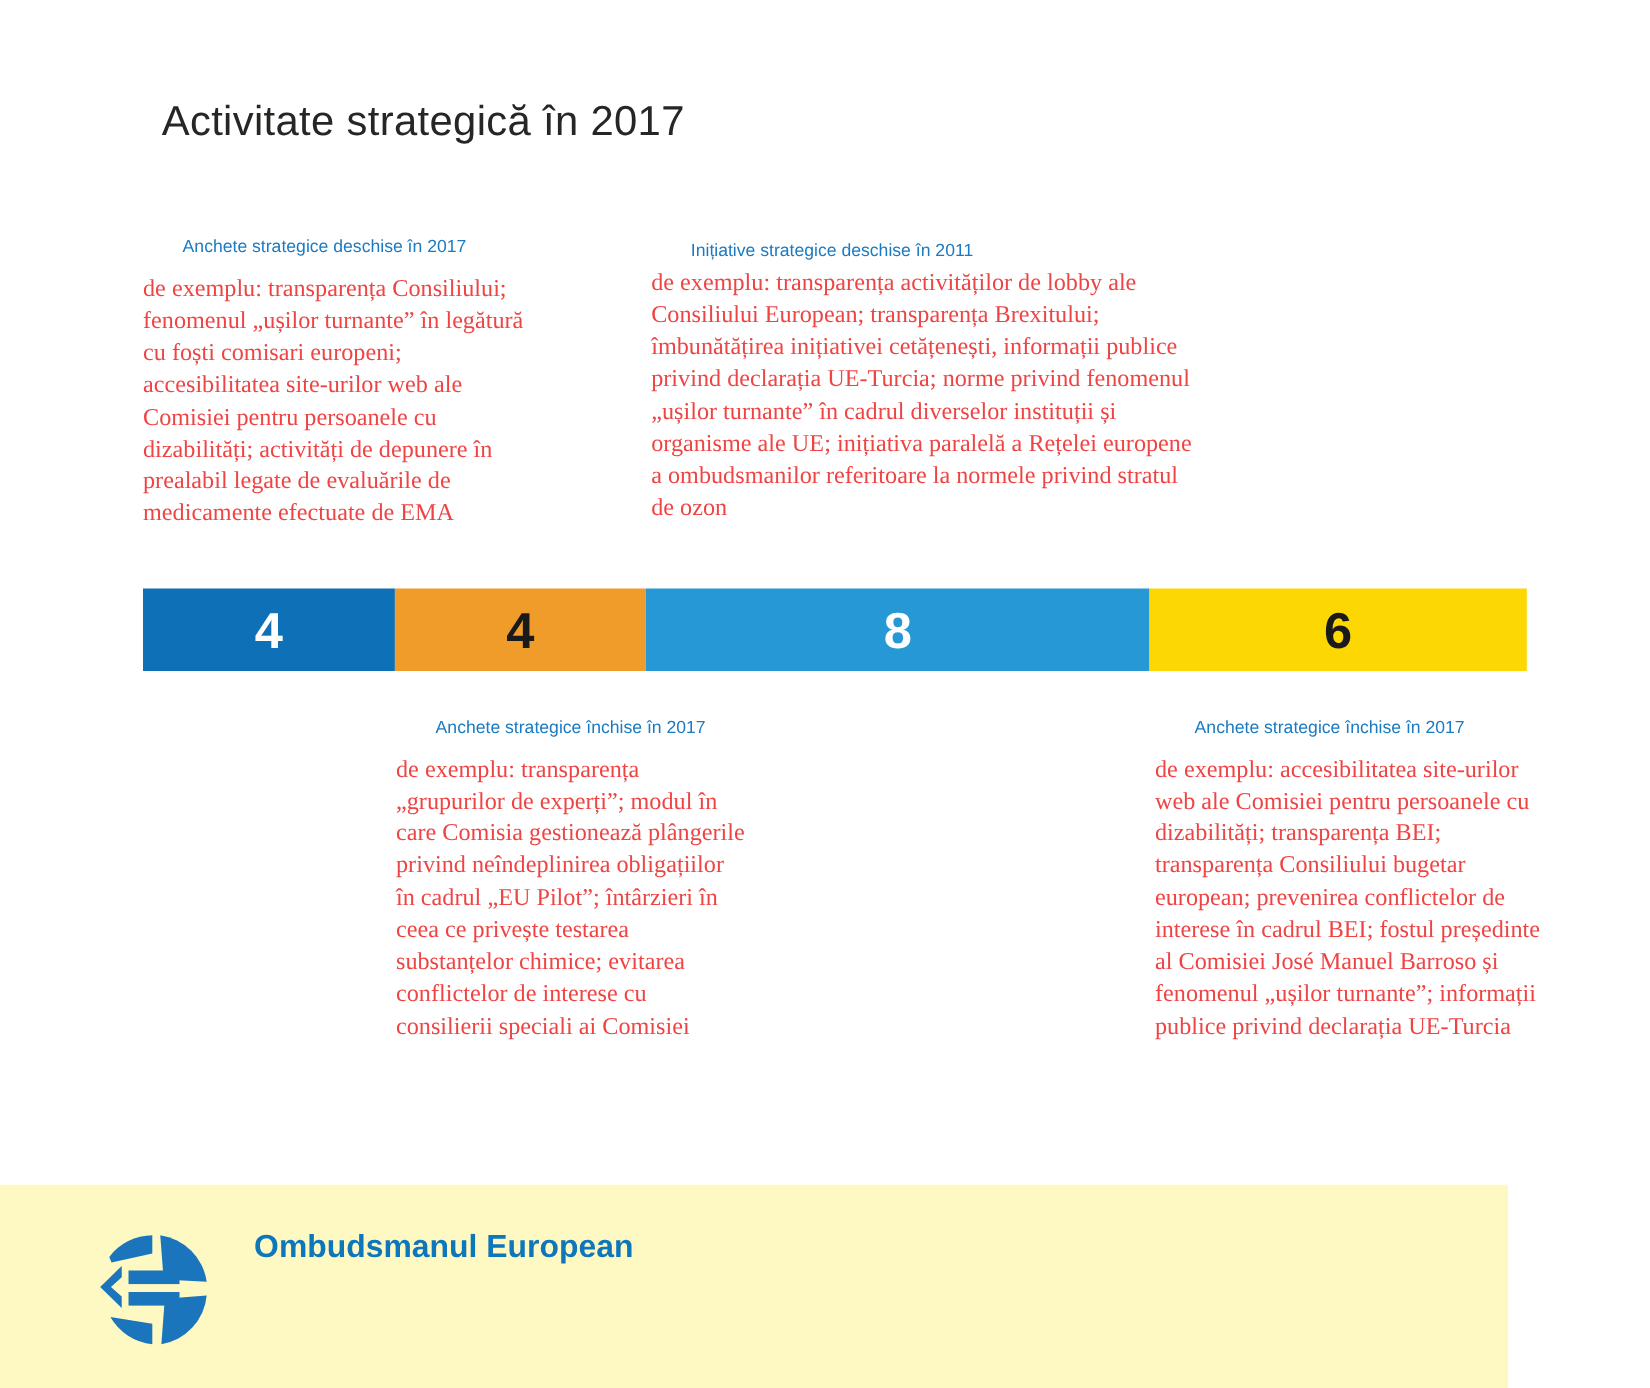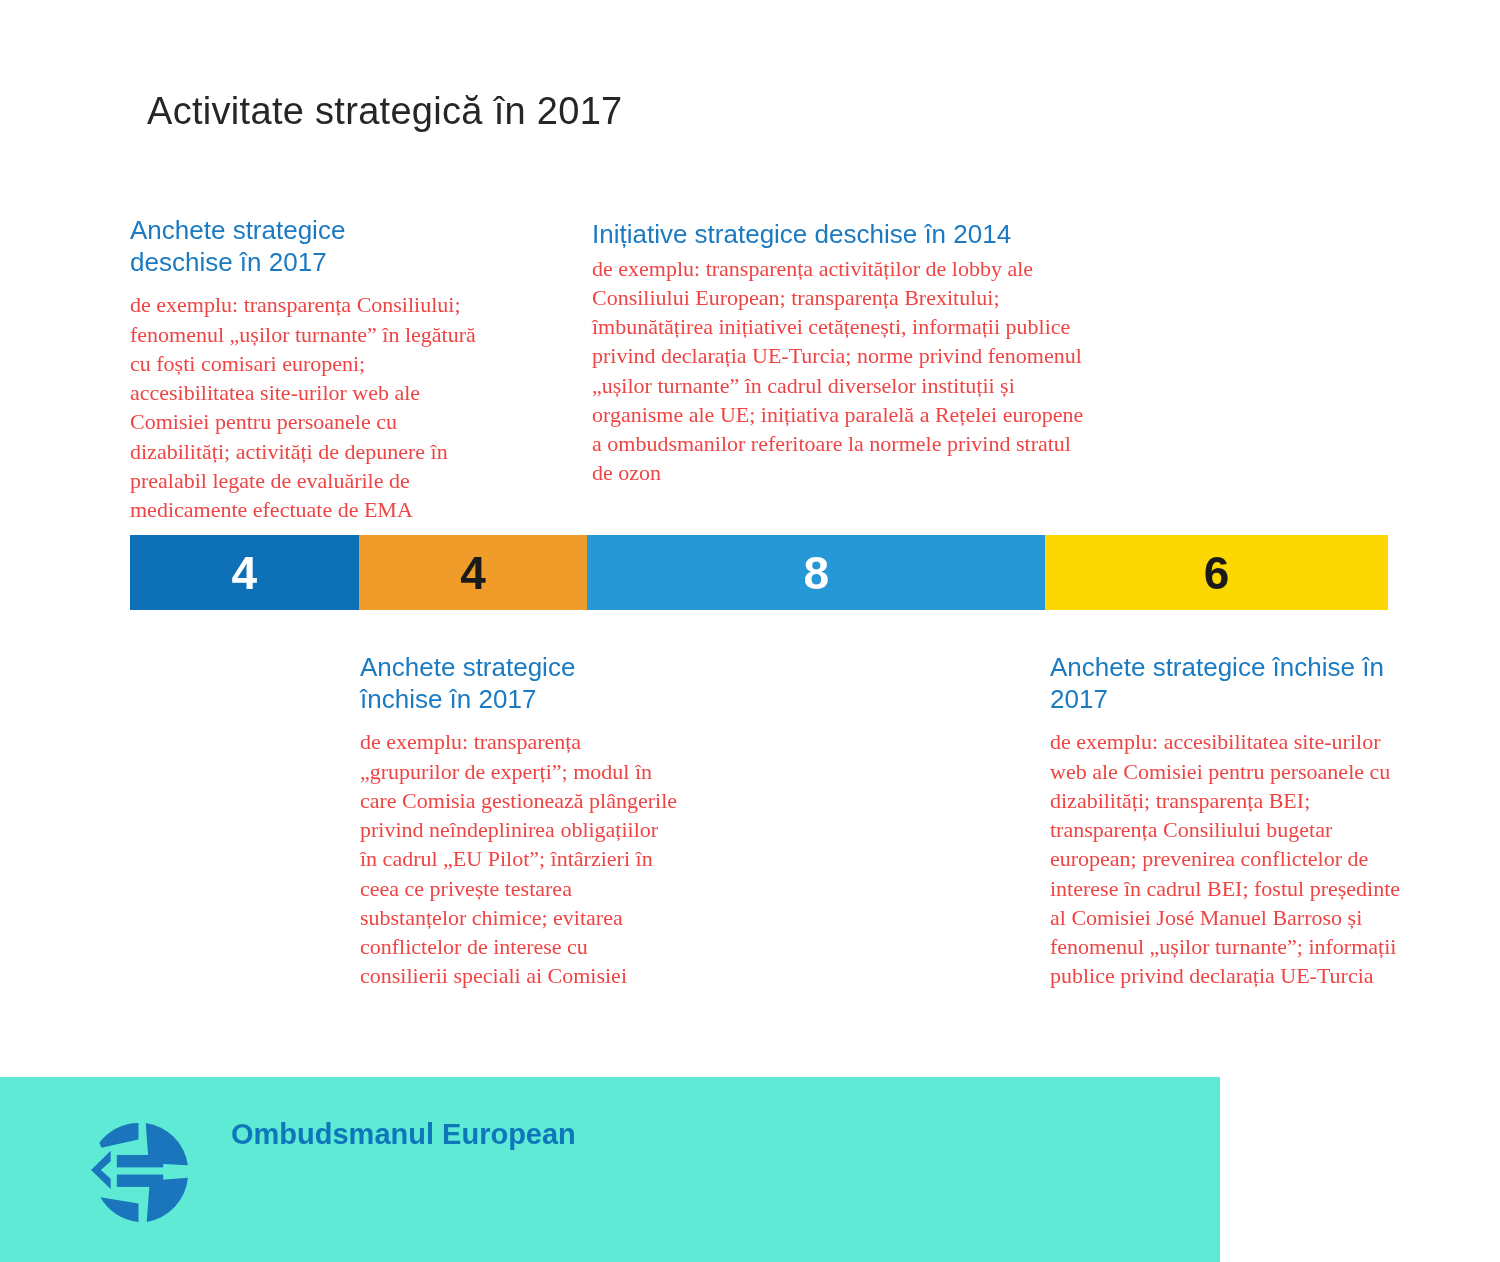--- a/index.html
+++ b/index.html
@@ -10,22 +10,22 @@
     font-family: "Liberation Sans", sans-serif;
     overflow: hidden;
   }
   .title {
     position: absolute; left: 147px; top: 90px;
     font-size: 38px; font-weight: 500; color: #262625;
     letter-spacing: 0.3px;
   }
   .block { position: absolute; }
   .block h2 {
-    font-size: 26px; line-height: 1.22; font-weight: 400;
-    color: #1a7ac2; margin-bottom: 12px;
+    font-size: 16px; line-height: 1.22; font-weight: 400;
+    color: #1a7ac2; margin-bottom: 12px; margin-left: 36px;
   }
   .block .sub {
     font-size: 21px; line-height: 1.2; color: #2e8fce;
     margin-top: -9px; margin-bottom: 12px;
   }
   .block p {
     font-size: 22px; line-height: 1.33; color: #ef4444; font-family: Liberation Serif, serif;
   }
   #block-open-inquiries      { left: 130px;  top: 215px; width: 350px; }
   #block-open-inquiries h2   { max-width: 262px; }
@@ -41,22 +41,22 @@
     width: 1258px; height: 75px;
     display: flex;
   }
   .bar-segment {
     display: flex; align-items: center; justify-content: center;
     font-size: 46px; font-weight: bold;
   }
 
   .footer {
     position: absolute; left: 0; top: 1077px;
-    width: 1220px; height: 185px;
-    background: #5eead4;
+    width: 1371px; height: 185px;
+    background: #fef9c3;
     text-decoration: underline;
   }
   .logo {
     position: absolute; left: 88px; top: 44px;
     width: 103px; height: 103px;
   }
   .org-name {
     position: absolute; left: 231px; top: 41px;
     font-size: 29px; font-weight: bold; color: #0e76bb;
   }
@@ -69,21 +69,21 @@
 <body>
 
 <h1 class="title">Activitate strategică în 2017</h1>
 
 <section class="block" id="block-open-inquiries">
   <h2>Anchete strategice deschise în 2017</h2>
   <p>de exemplu: transparența Consiliului; fenomenul „ușilor turnante” în legătură cu foști comisari europeni; accesibilitatea site-urilor web ale Comisiei pentru persoanele cu dizabilități; activități de depunere în prealabil legate de evaluările de medicamente efectuate de EMA</p>
 </section>
 
 <section class="block" id="block-open-initiatives">
-  <h2>Inițiative strategice deschise în 2014</h2>
+  <h2>Inițiative strategice deschise în 2011</h2>
   <p>de exemplu: transparența activităților de lobby ale Consiliului European; transparența Brexitului; îmbunătățirea inițiativei cetățenești, informații publice privind declarația UE-Turcia; norme privind fenomenul „ușilor turnante” în cadrul diverselor instituții și organisme ale UE; inițiativa paralelă a Rețelei europene a ombudsmanilor referitoare la normele privind stratul de ozon</p>
 </section>
 
 <div class="bar">
     <div class="bar-segment" style="flex-grow: 4; flex-basis: 0px; background: rgb(14, 112, 183); color: rgb(255, 255, 255);">4</div>
     <div class="bar-segment" style="flex-grow: 4; flex-basis: 0px; background: rgb(240, 156, 43); color: rgb(26, 26, 26);">4</div>
     <div class="bar-segment" style="flex-grow: 8; flex-basis: 0px; background: rgb(37, 152, 213); color: rgb(255, 255, 255);">8</div>
     <div class="bar-segment" style="flex-grow: 6; flex-basis: 0px; background: rgb(253, 215, 2); color: rgb(26, 26, 26);">6</div>
   </div>
 

